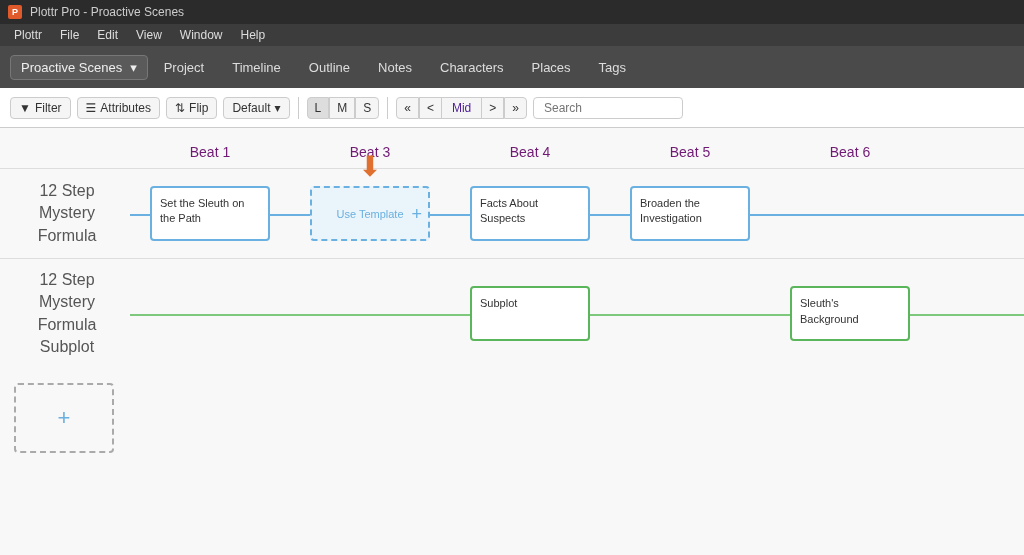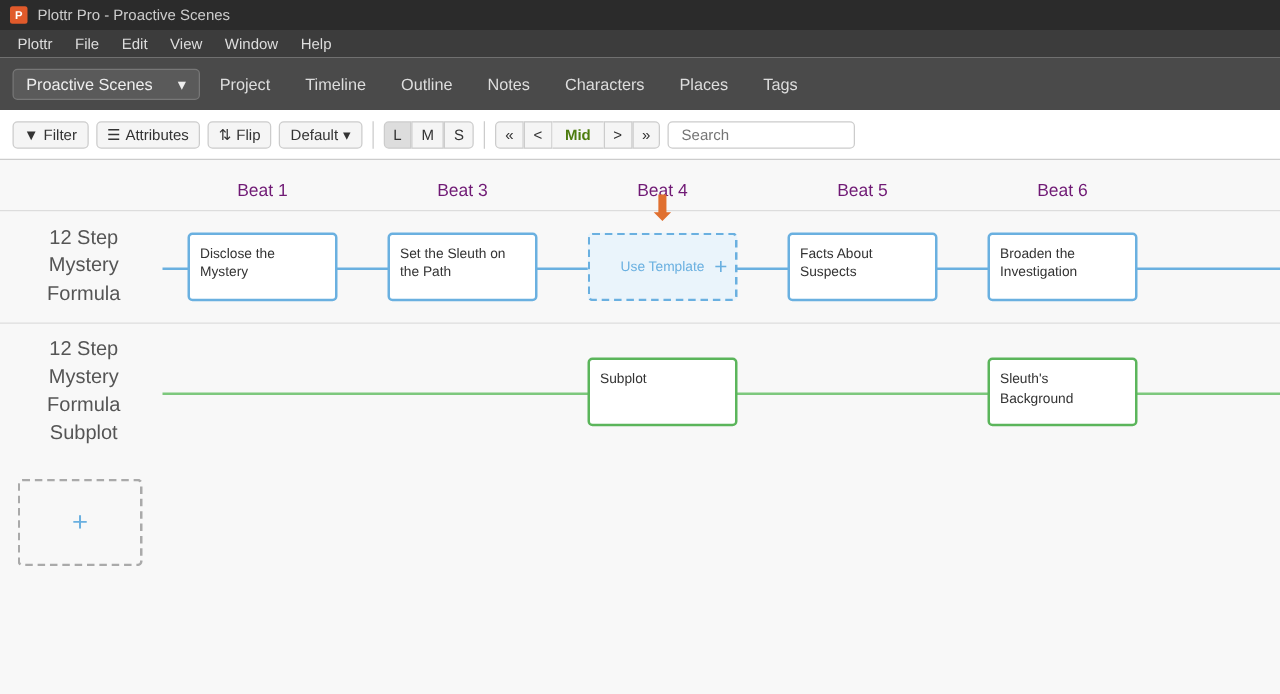--- a/index.html
+++ b/index.html
@@ -51,21 +51,21 @@
       height: 42px;
     }
     .nav-brand-btn {
       background: #5a5a5a;
       color: #eee;
       border: 1px solid #777;
       border-radius: 4px;
       padding: 4px 10px;
       font-size: 13px;
       cursor: pointer;
-      display: flex; align-items: center; gap: 20px;
+      display: flex; align-items: center; gap: 8px;
     }
     .nav-btn {
       background: transparent;
       color: #ddd;
       border: none;
       padding: 4px 12px;
       font-size: 13px;
       cursor: pointer;
       border-radius: 4px;
     }
@@ -110,22 +110,21 @@
       cursor: pointer;
       color: #333;
     }
     .nav-page-btn:first-of-type { border-radius: 4px 0 0 4px; }
     .mid-label {
       background: #f5f5f5;
       border-top: 1px solid #ccc;
       border-bottom: 1px solid #ccc;
       padding: 3px 10px;
       font-size: 12px;
-      color: #4d7c0f;
-      font-weight: bold;
+      color: #4c1d95;
     }
     .search-input {
       border: 1px solid #ccc;
       border-radius: 4px;
       padding: 3px 10px;
       font-size: 12px;
       width: 150px;
       color: #555;
       background: #fff;
     }
@@ -365,25 +364,20 @@
   <div class="scene-row">
     <div class="row-label">
       <span style="white-space:pre-line;">12 Step
 Mystery
 Formula</span>
     </div>
     <div class="beats-row">
 
       <div class="connector-line"></div>
 
-      <div class="beat-cell">
-        <div class="scene-card">
-          <span>Disclose the Mystery</span>
-        </div>
-      </div>
 
       <div class="beat-cell">
         <div class="scene-card">
           <span>Set the Sleuth on the Path</span>
         </div>
       </div>
 
       <div class="beat-cell" style="position:relative;">
         <div style="position:relative;">
 

